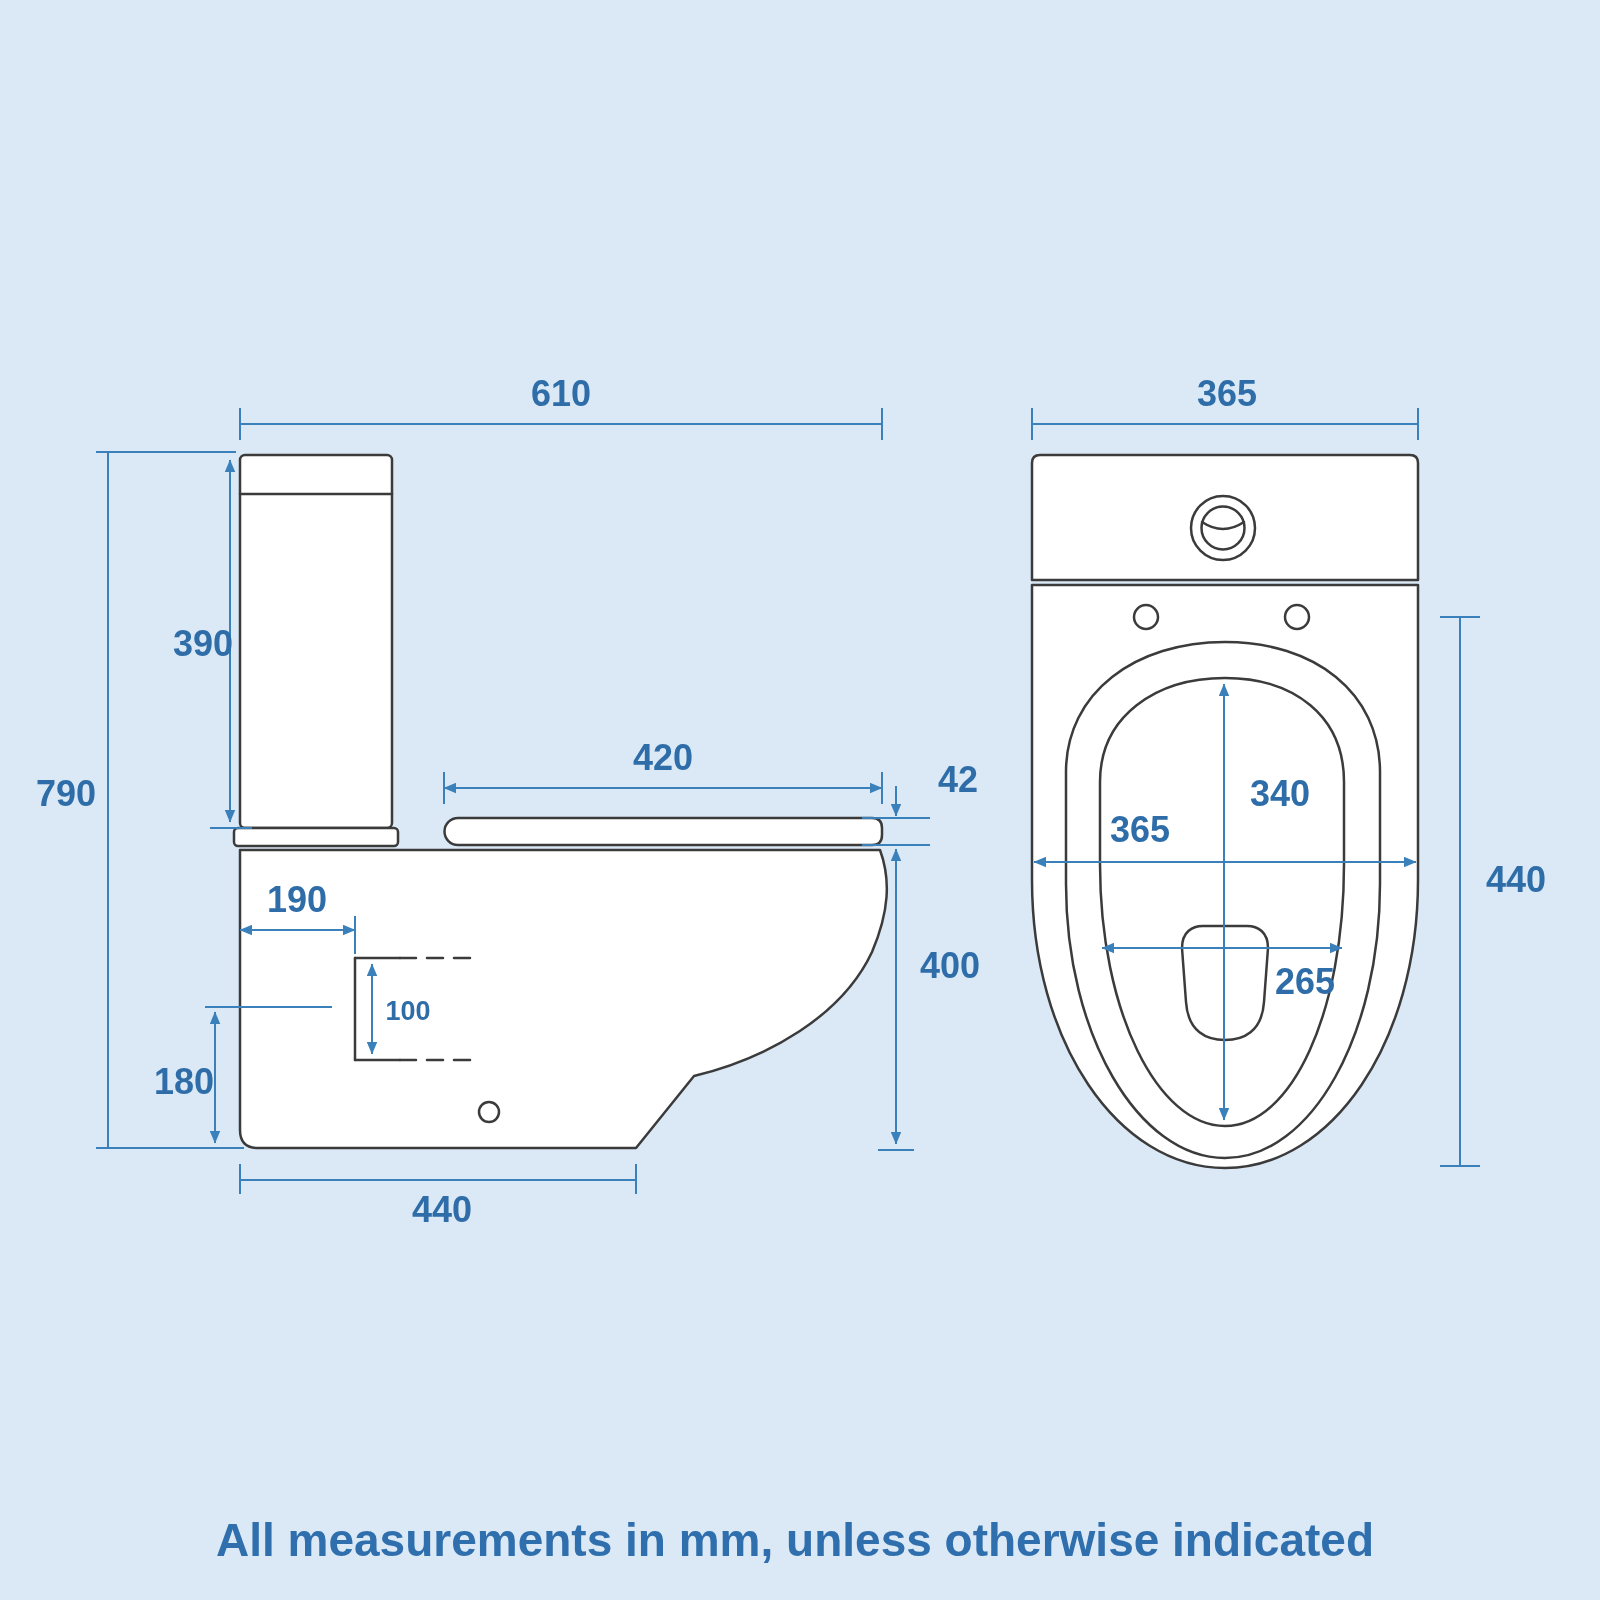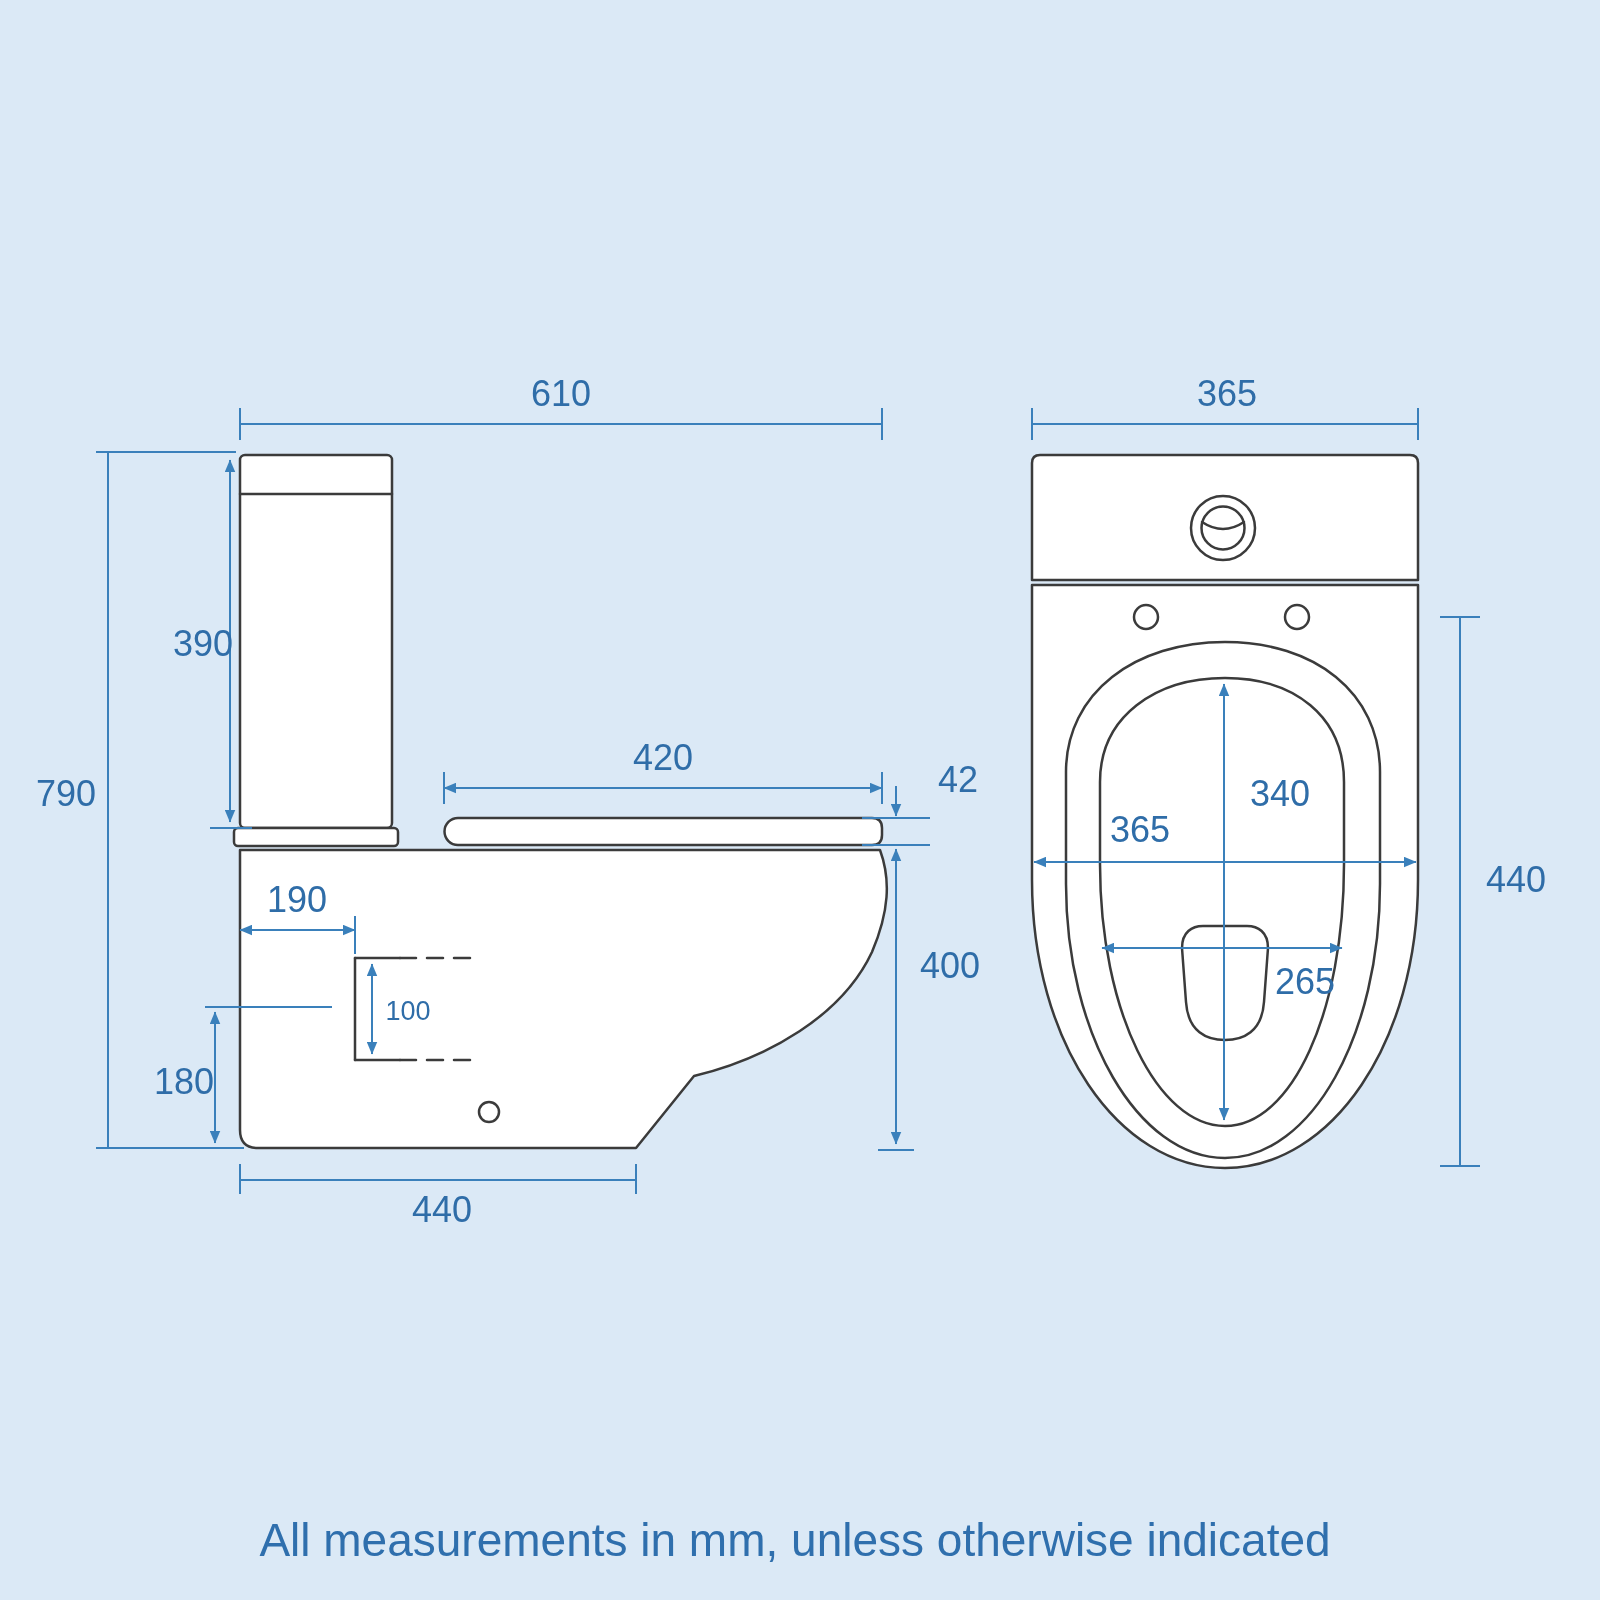--- a/index.html
+++ b/index.html
@@ -4,21 +4,21 @@
 <style>
   html, body {
     margin: 0;
     padding: 0;
     background: #dbe9f6;
     width: 1600px;
     height: 1600px;
     overflow: hidden;
     font-family: "Liberation Sans", sans-serif;
   }
-  .stage { position: relative; width: 1340px; height: 1600px; }
+  .stage { position: relative; width: 1340px; height: 1600px; font-weight: bold; }
   svg { display: block; }
   .outline   { stroke: #3b3b3b; stroke-width: 2.5; fill: none; stroke-linejoin: round; stroke-linecap: round; }
   .outline-f { stroke: #3b3b3b; stroke-width: 2.5; fill: #ffffff; stroke-linejoin: round; }
   .dashed    { stroke-dasharray: 16 11; }
   .dim       { stroke: #3a80bb; stroke-width: 2; fill: none; stroke-linecap: butt; }
   .dimlbl    { fill: #2f6da8; font-size: 36px; text-anchor: middle; font-family: "Liberation Sans", sans-serif; }
   .dimlbl-sm { fill: #2f6da8; font-size: 27px; text-anchor: middle; font-family: "Liberation Sans", sans-serif; }
   .note      { fill: #2f6fad; font-size: 46px; text-anchor: middle; font-family: "Liberation Sans", sans-serif; }
 </style>
 </head>

